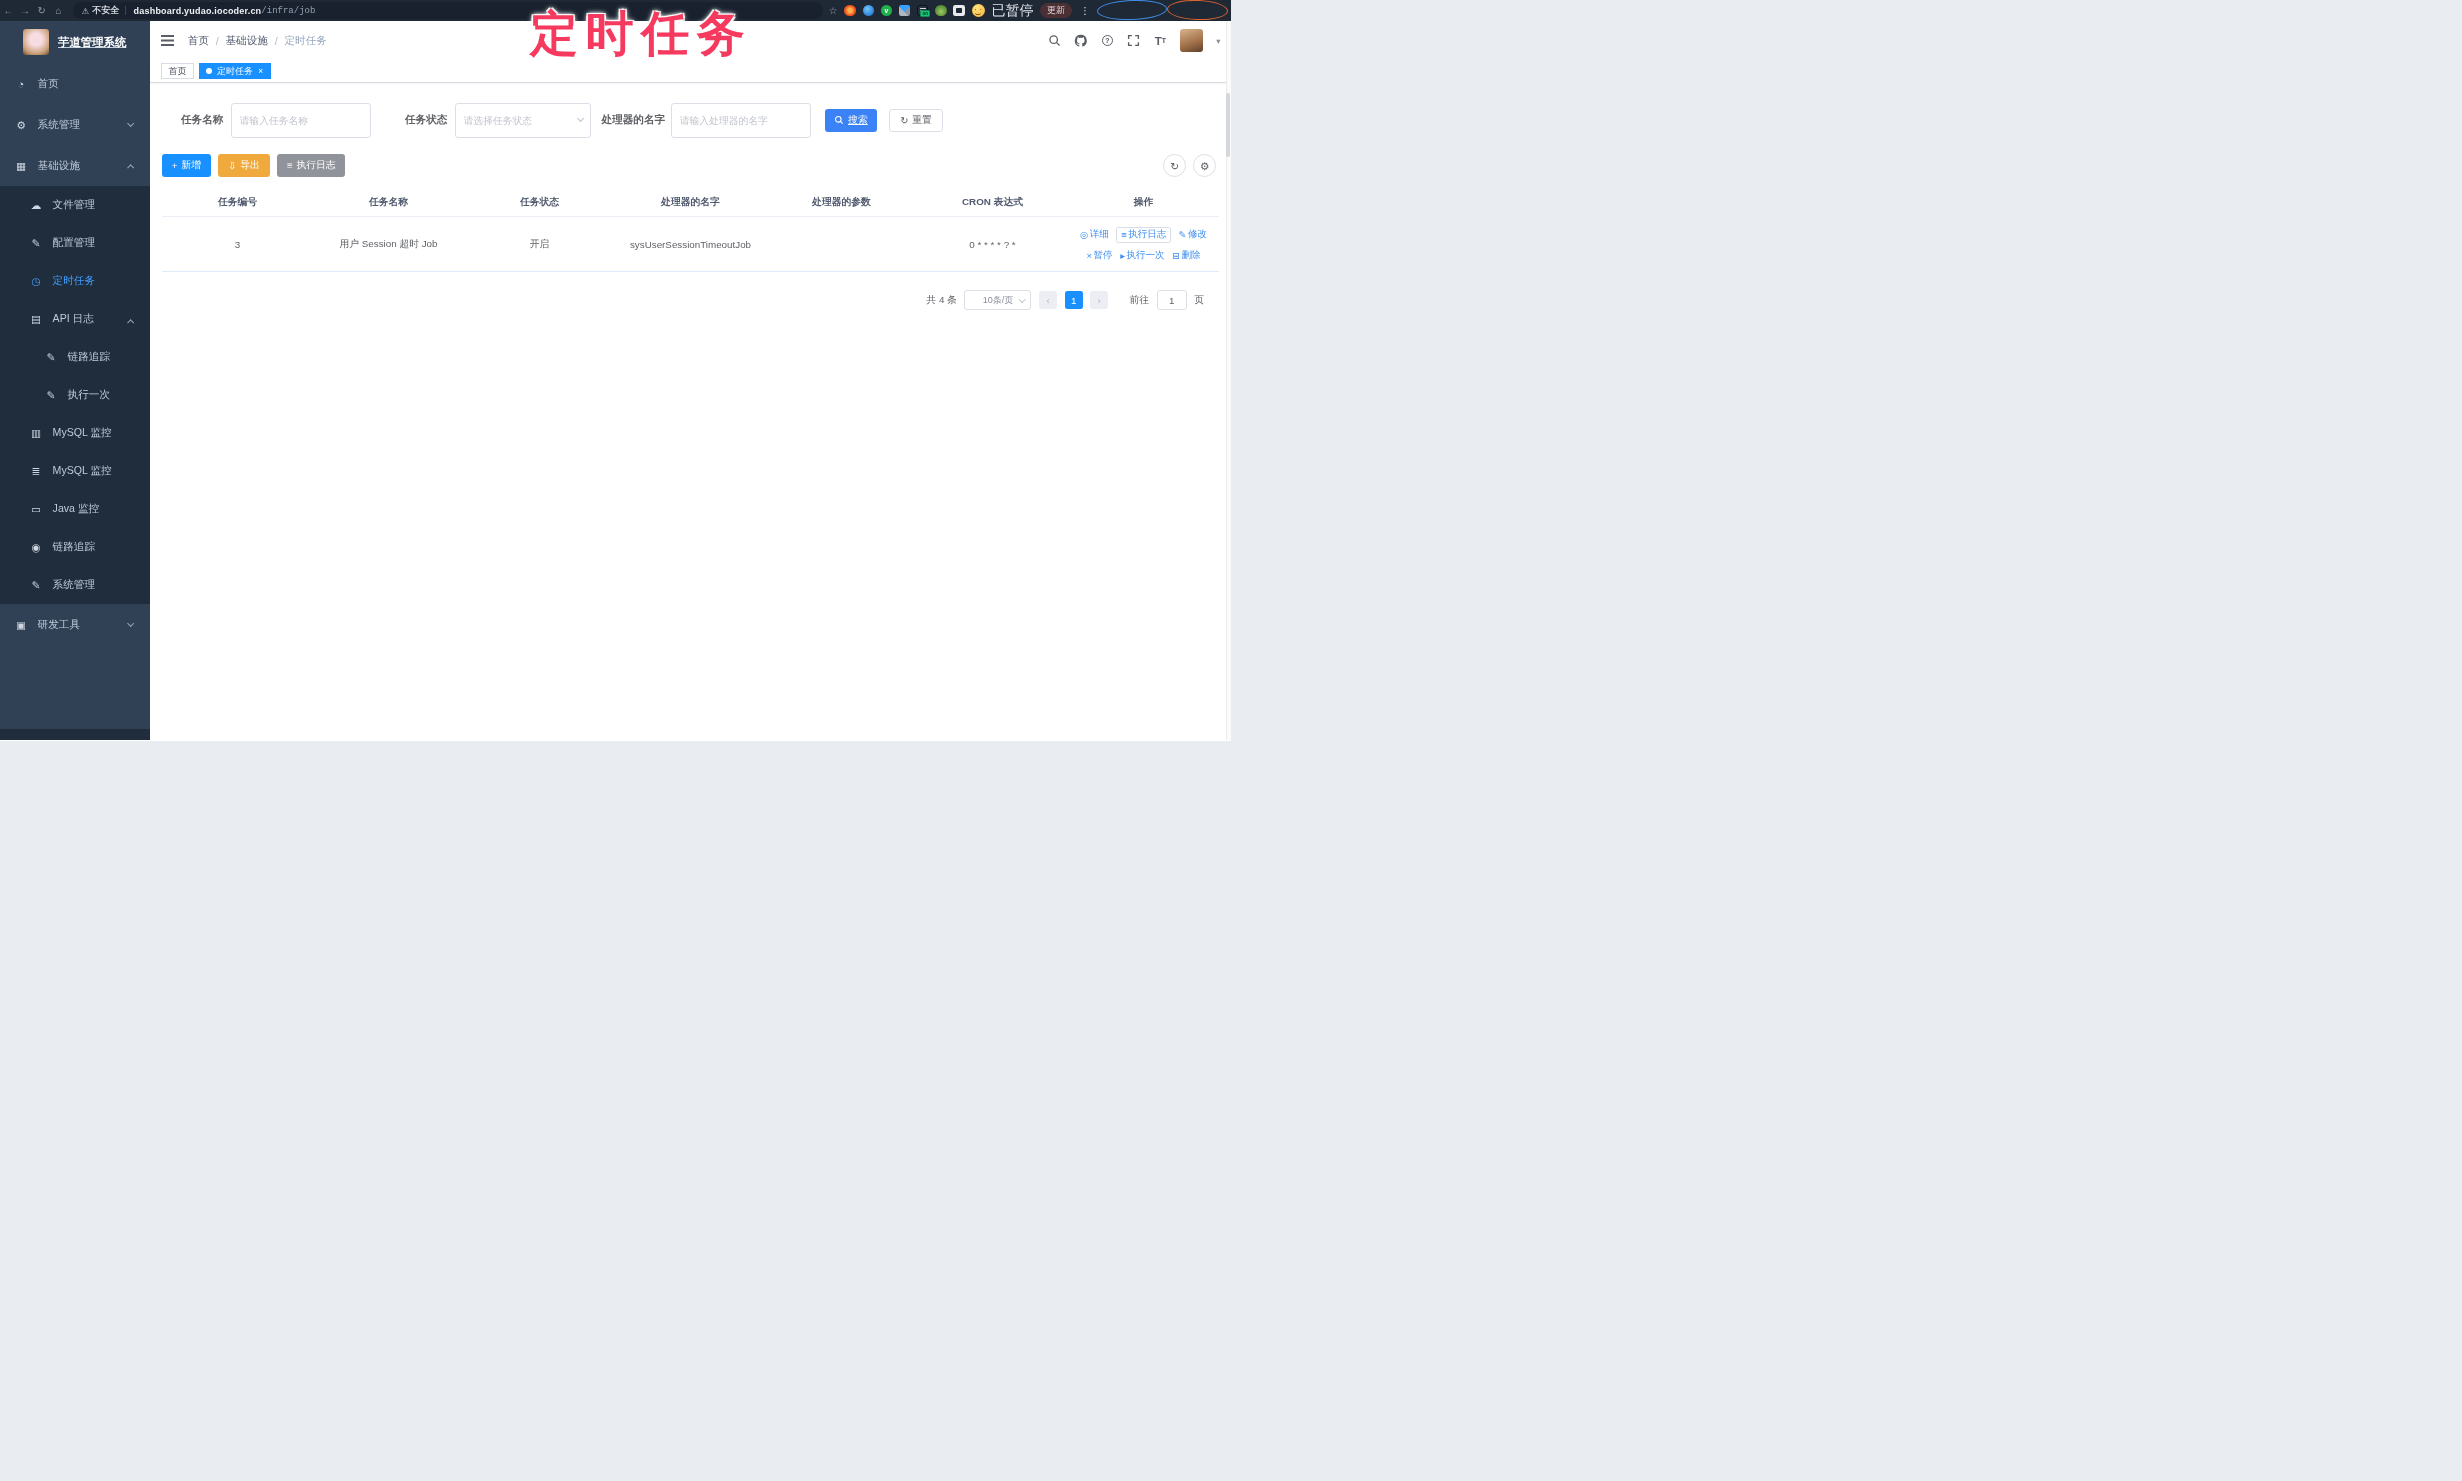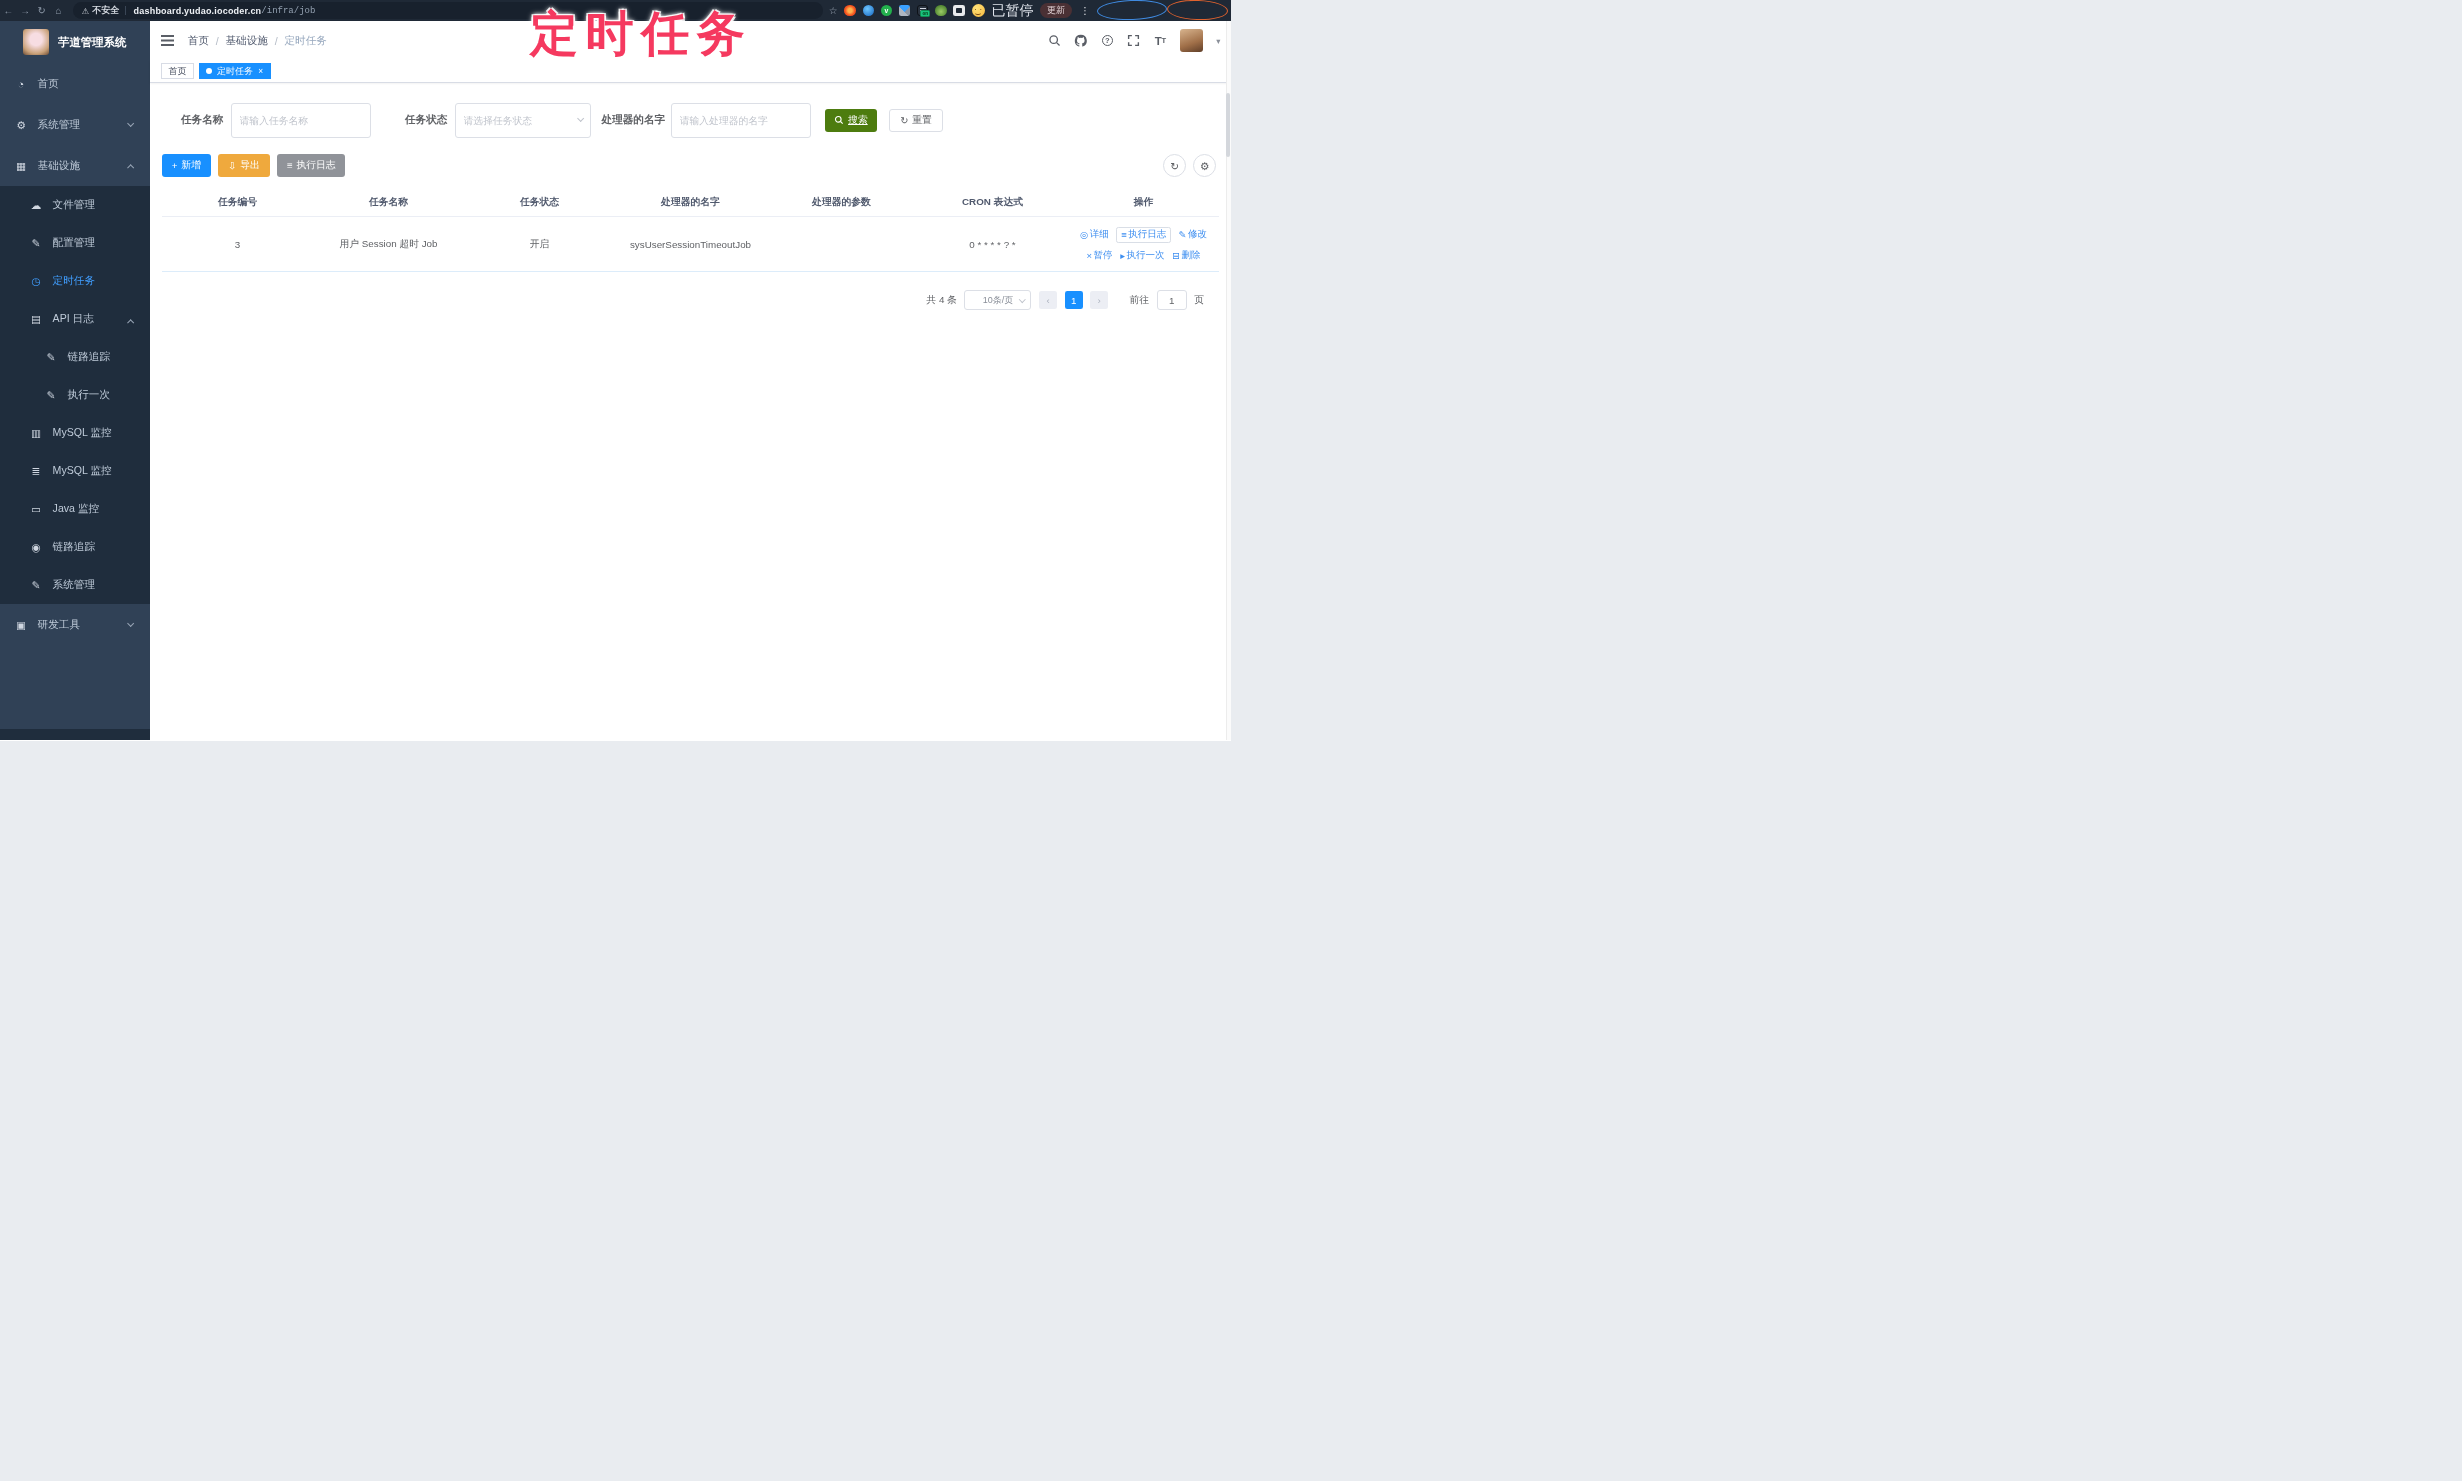--- a/index.html
+++ b/index.html
@@ -38,21 +38,21 @@
   .oval.bluec{left:1097px;width:70px;border:1.9px solid #3f8ae0;transform:rotate(-2deg);}
   .oval.orangec{left:1167px;width:61px;border:1.9px solid #e0622e;transform:rotate(2deg);}
 
   
   .watermark{position:absolute;left:530px;top:1.5px;z-index:60;font-size:48px;font-weight:700;letter-spacing:7.6px;color:#f5395f;
     text-shadow:0 0 2.3px #fff,0 0 4.5px #fff,0 0 6.8px #fff,1.5px 1.5px 0 rgba(255,255,255,.85),-1.5px -1.5px 0 rgba(255,255,255,.85),1.5px -1.5px 0 rgba(255,255,255,.85),-1.5px 1.5px 0 rgba(255,255,255,.85);pointer-events:none;}
 
   
   .app{position:absolute;left:0;top:21px;width:1231px;height:719px;display:flex;}
   .sidebar{width:150px;background:#304156;color:#bfcbd9;flex:0 0 auto;position:relative;}
-  .logo{height:42px;display:flex;align-items:center;padding-left:23px;}
+  .logo{height:42px;display:flex;align-items:center;padding-left:23px;text-decoration:underline;}
   .logo .img{width:26px;height:26px;border-radius:3px;background:radial-gradient(circle at 50% 40%,#f7dde2 30%,#caa27a 70%,#6b4a33);}
   .logo .tt{margin-left:9px;color:#fff;font-weight:700;font-size:11.4px;}
   .m-item{height:41px;display:flex;align-items:center;font-size:10.6px;cursor:pointer;position:relative;}
   .submenu .m-item{height:38px;}
   .m-item.lvl1{padding-left:15px;}
   .m-item.lvl2{padding-left:30px;}
   .m-item.lvl3{padding-left:45px;}
   .m-ic{width:12px;text-align:center;color:#cfd6e0;font-size:10.6px;margin-right:10.6px;flex:0 0 auto;}
   .m-lb{color:#bfcbd9;}
   .m-item.active .m-lb,.m-item.active .m-ic{color:#409eff;}
@@ -84,21 +84,21 @@
   .tag .x{margin-left:5.3px;font-size:8.3px;}
 
   
   .filters{display:flex;align-items:center;margin:19.7px 12px 0 12px;font-size:10.6px;color:#606266;}
   .flabel{font-weight:700;white-space:nowrap;}
   .inp{height:35px;border:0.8px solid #dcdfe6;border-radius:3px;padding:0 7.6px;font-size:9.8px;color:#606266;outline:none;background:#fff;}
   .inp::placeholder{color:#c0c4cc;}
   .sel{position:relative;display:flex;align-items:center;}
   .sel .chev2{position:absolute;right:7.6px;width:5.3px;height:5.3px;border-right:1.1px solid #c0c4cc;border-bottom:1.1px solid #c0c4cc;transform:rotate(45deg);margin-top:-2.3px;}
   .btn{height:23px;border:none;border-radius:3px;font-size:9.8px;display:inline-flex;align-items:center;justify-content:center;gap:3.8px;cursor:pointer;padding:0 9.8px;white-space:nowrap;}
-  .btn.teal{background:#4d7c0f;color:#fff;text-decoration:underline;}
+  .btn.teal{background:#3b82f6;color:#fff;text-decoration:underline;}
   .btn.plain{background:#fff;border:0.8px solid #dcdfe6;color:#606266;}
   .btn.blue{background:#1890ff;color:#fff;}
   .btn.amber{background:#efa93d;color:#fff;}
   .btn.gray{background:#909399;color:#fff;}
 
   .toolrow{display:flex;align-items:center;margin:16.7px 12px 0 12px;gap:7.6px;}
   .circles{margin-left:auto;display:flex;gap:6.8px;margin-right:3px;}
   .cbtn{width:23px;height:23px;border-radius:50%;border:0.8px solid #dcdfe6;background:#fff;color:#606266;font-size:10.6px;display:flex;align-items:center;justify-content:center;cursor:pointer;}
 
   

